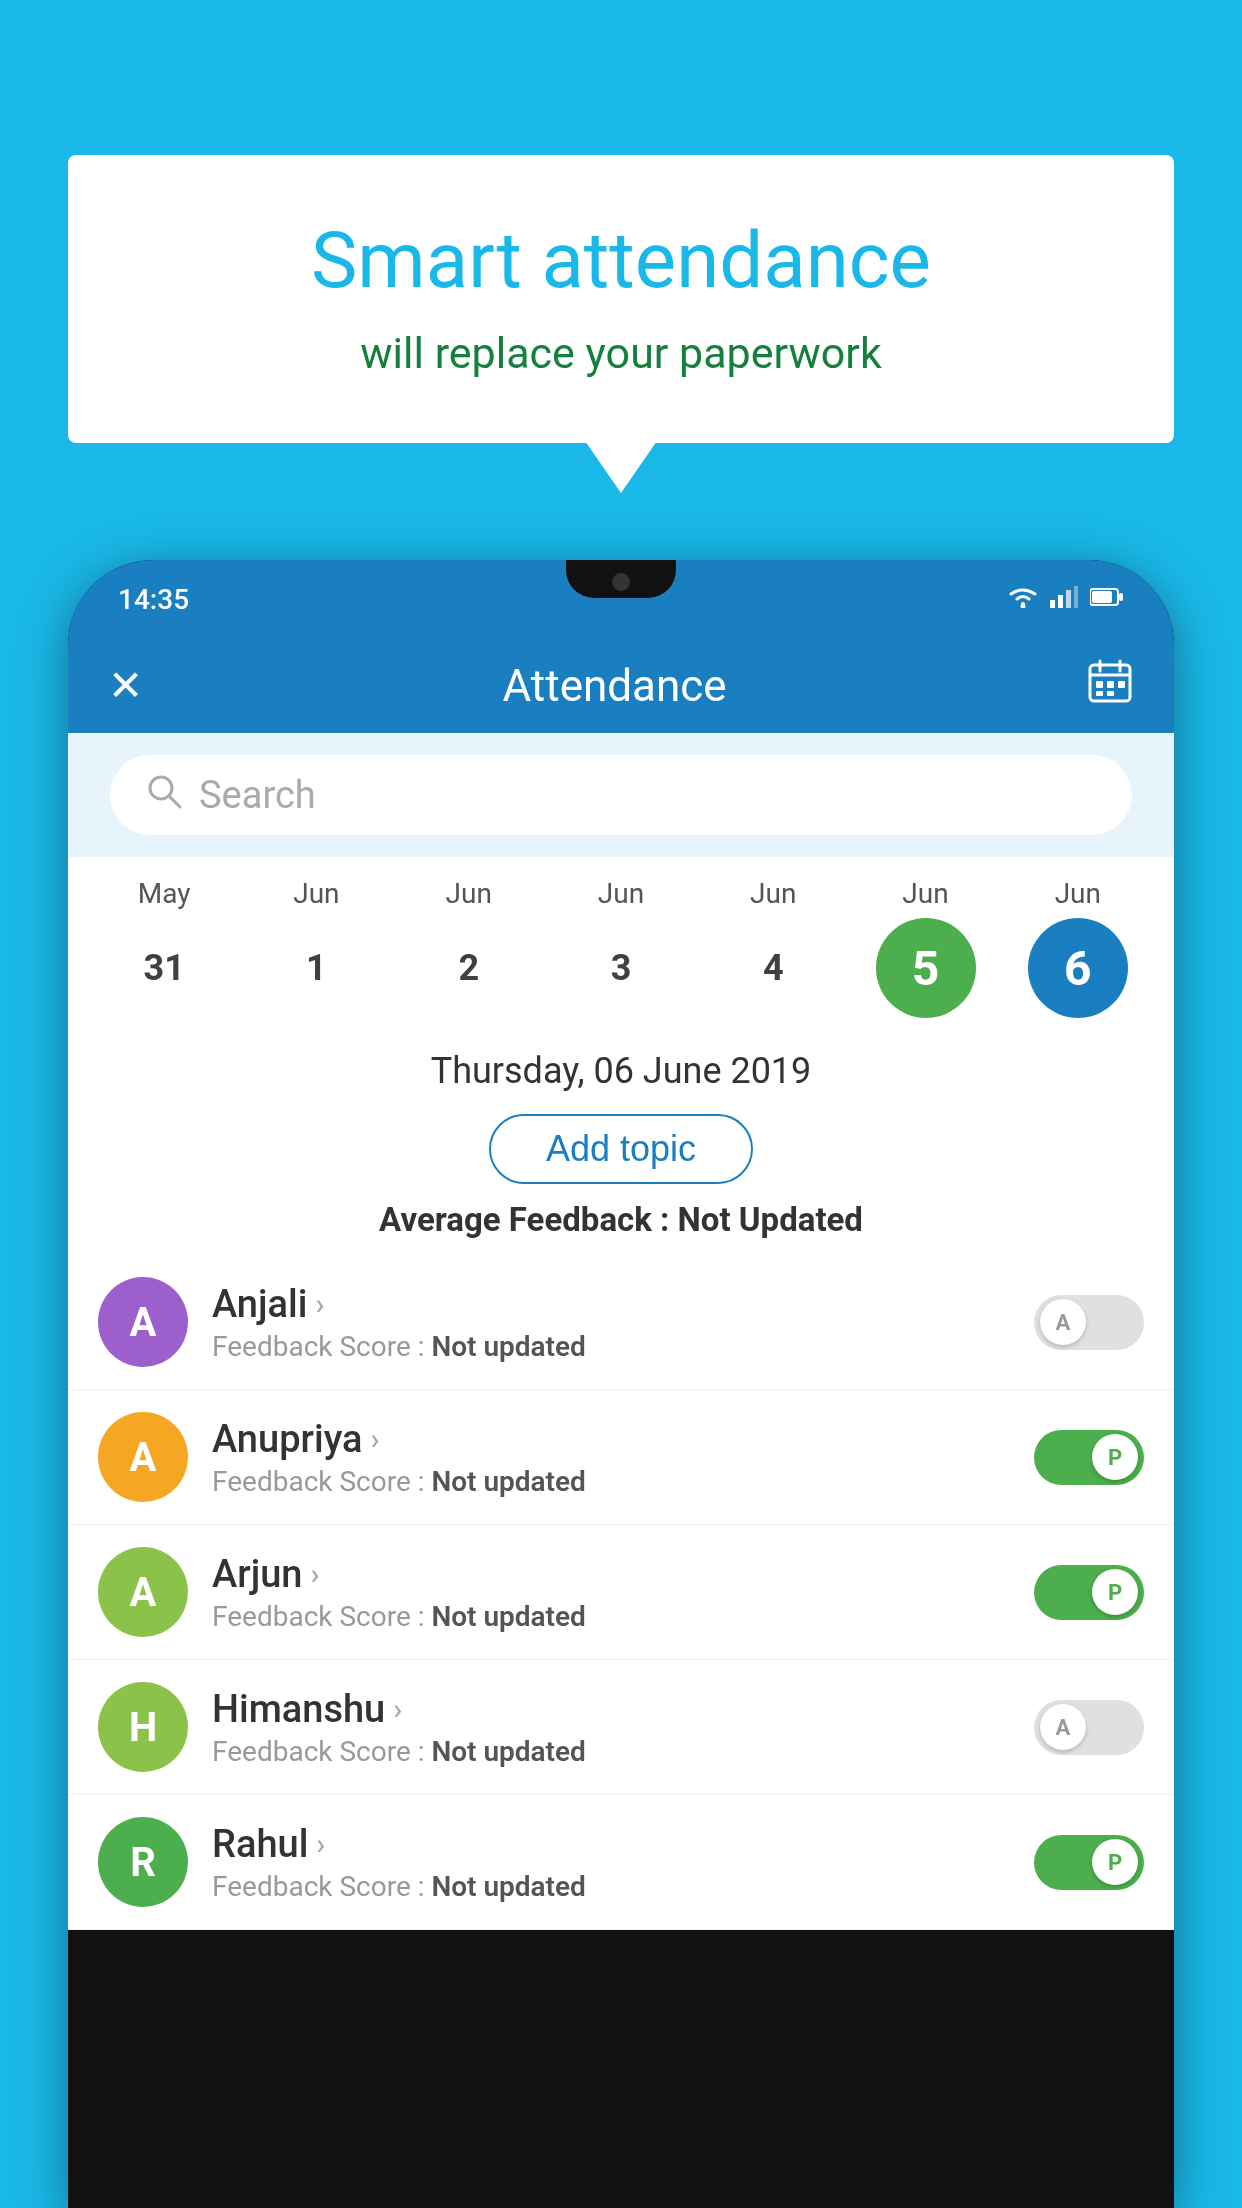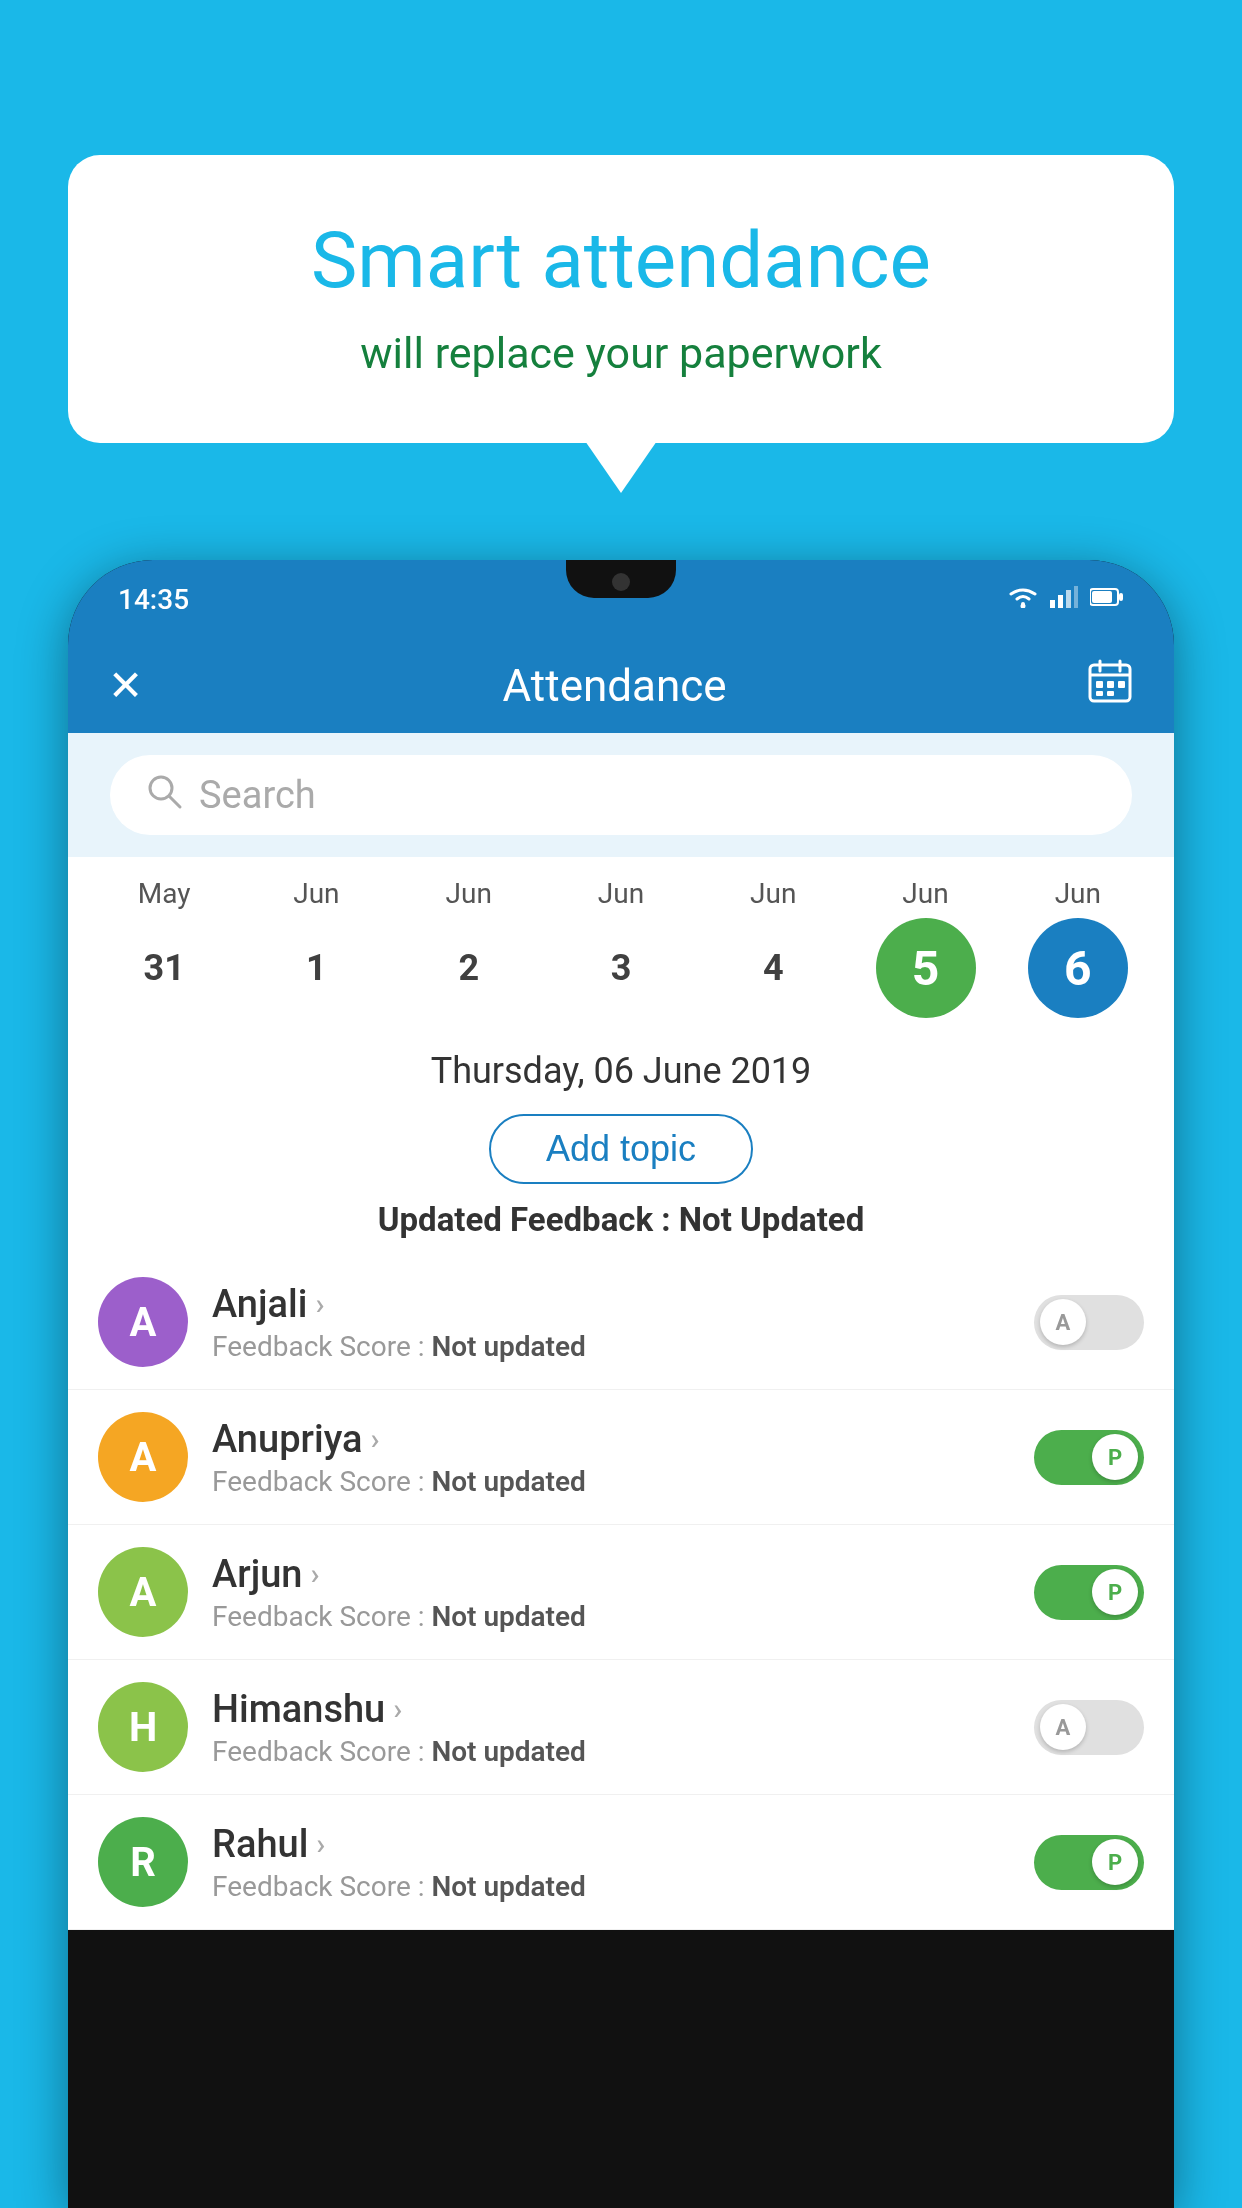--- a/index.html
+++ b/index.html
@@ -16,21 +16,21 @@
     
     .speech-bubble-container {
       position: absolute;
       top: 155px;
       left: 68px;
       right: 68px;
     }
 
     .speech-bubble {
       background: white;
-      border-radius: 32px;
+      border-radius: 8px;
       padding: 60px 27px 65px;
       text-align: center;
       position: relative;
     }
 
     .speech-bubble::after {
       content: '';
       position: absolute;
       bottom: -50px;
       left: 50%;
@@ -518,21 +518,21 @@
       </div>
     </div>
 
     <div class="date-info">Thursday, 06 June 2019</div>
 
     <div style="text-align:center; margin: 10px 0 14px;">
       <button class="add-topic-btn">Add topic</button>
     </div>
 
     <div class="avg-feedback">
-      <span>Updated Feedback :</span>
+      <span>Average Feedback :</span>
       <span>Not Updated</span>
     </div>
 
     <div class="student-list" id="student-list">
     <div class="student-item">
           <div class="avatar" style="background: rgb(156, 95, 203);">A</div>
           <div class="student-info">
             <div class="student-name">Anjali <span class="chevron">›</span></div>
             <div class="student-feedback">Feedback Score : <span>Not updated</span></div>
           </div>

